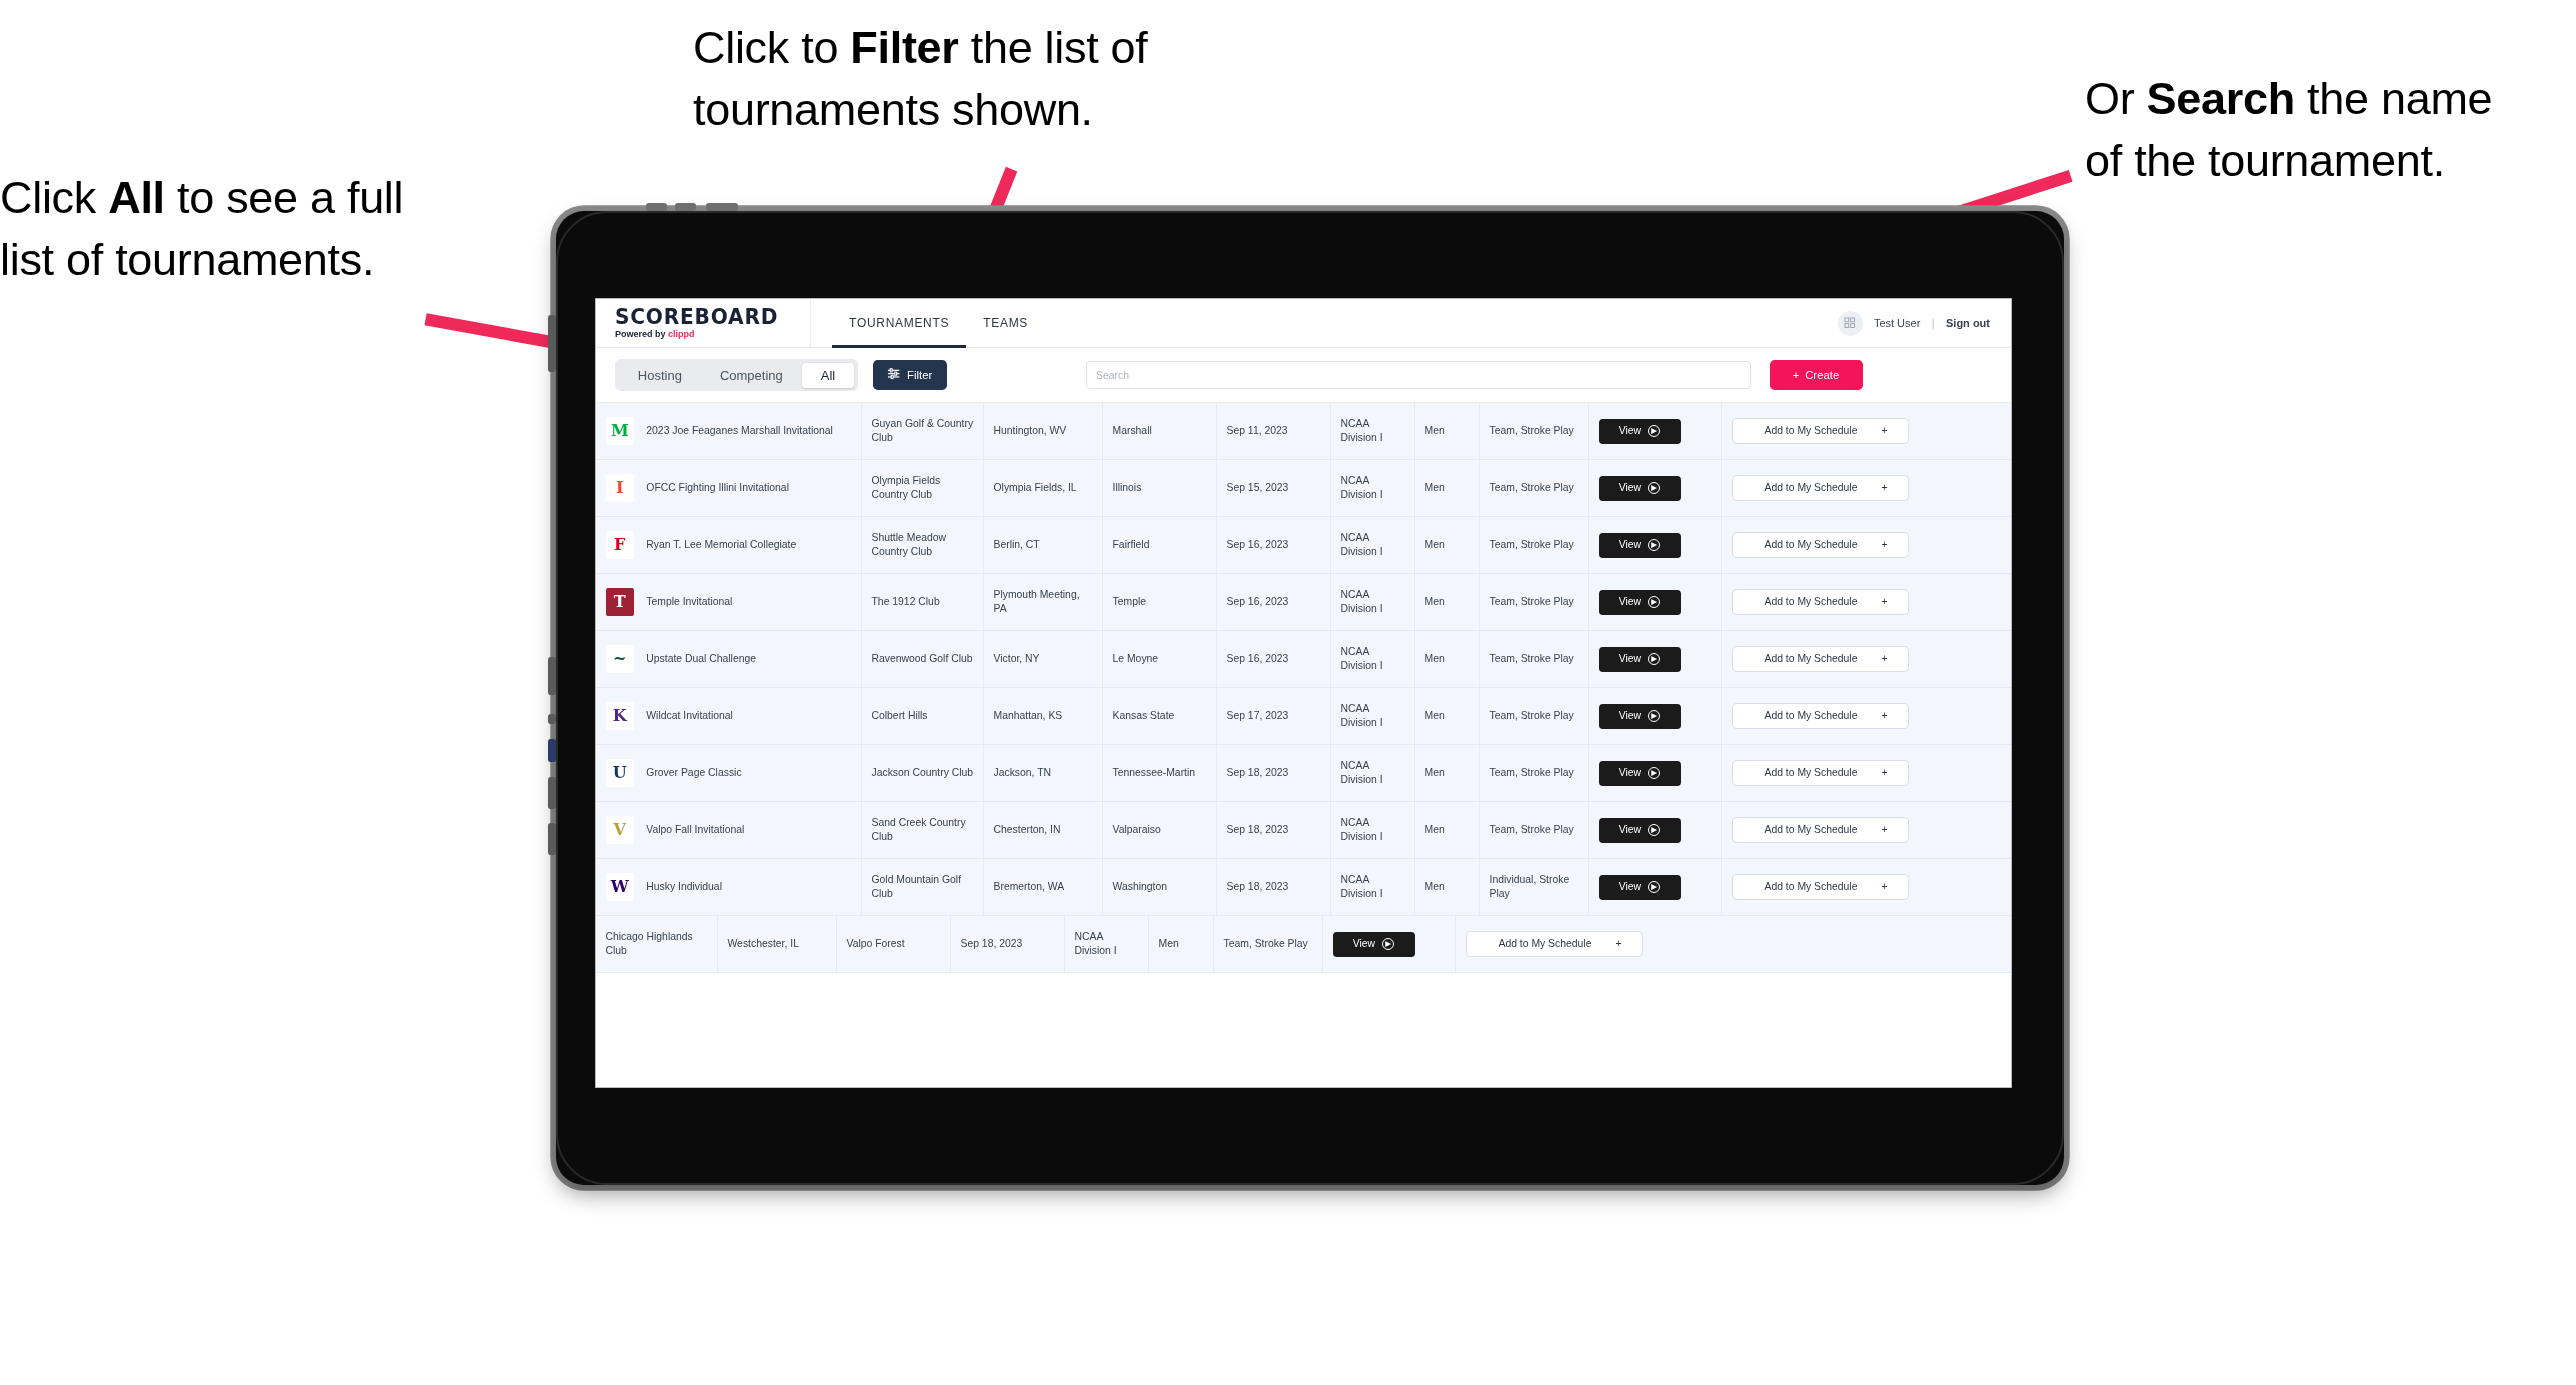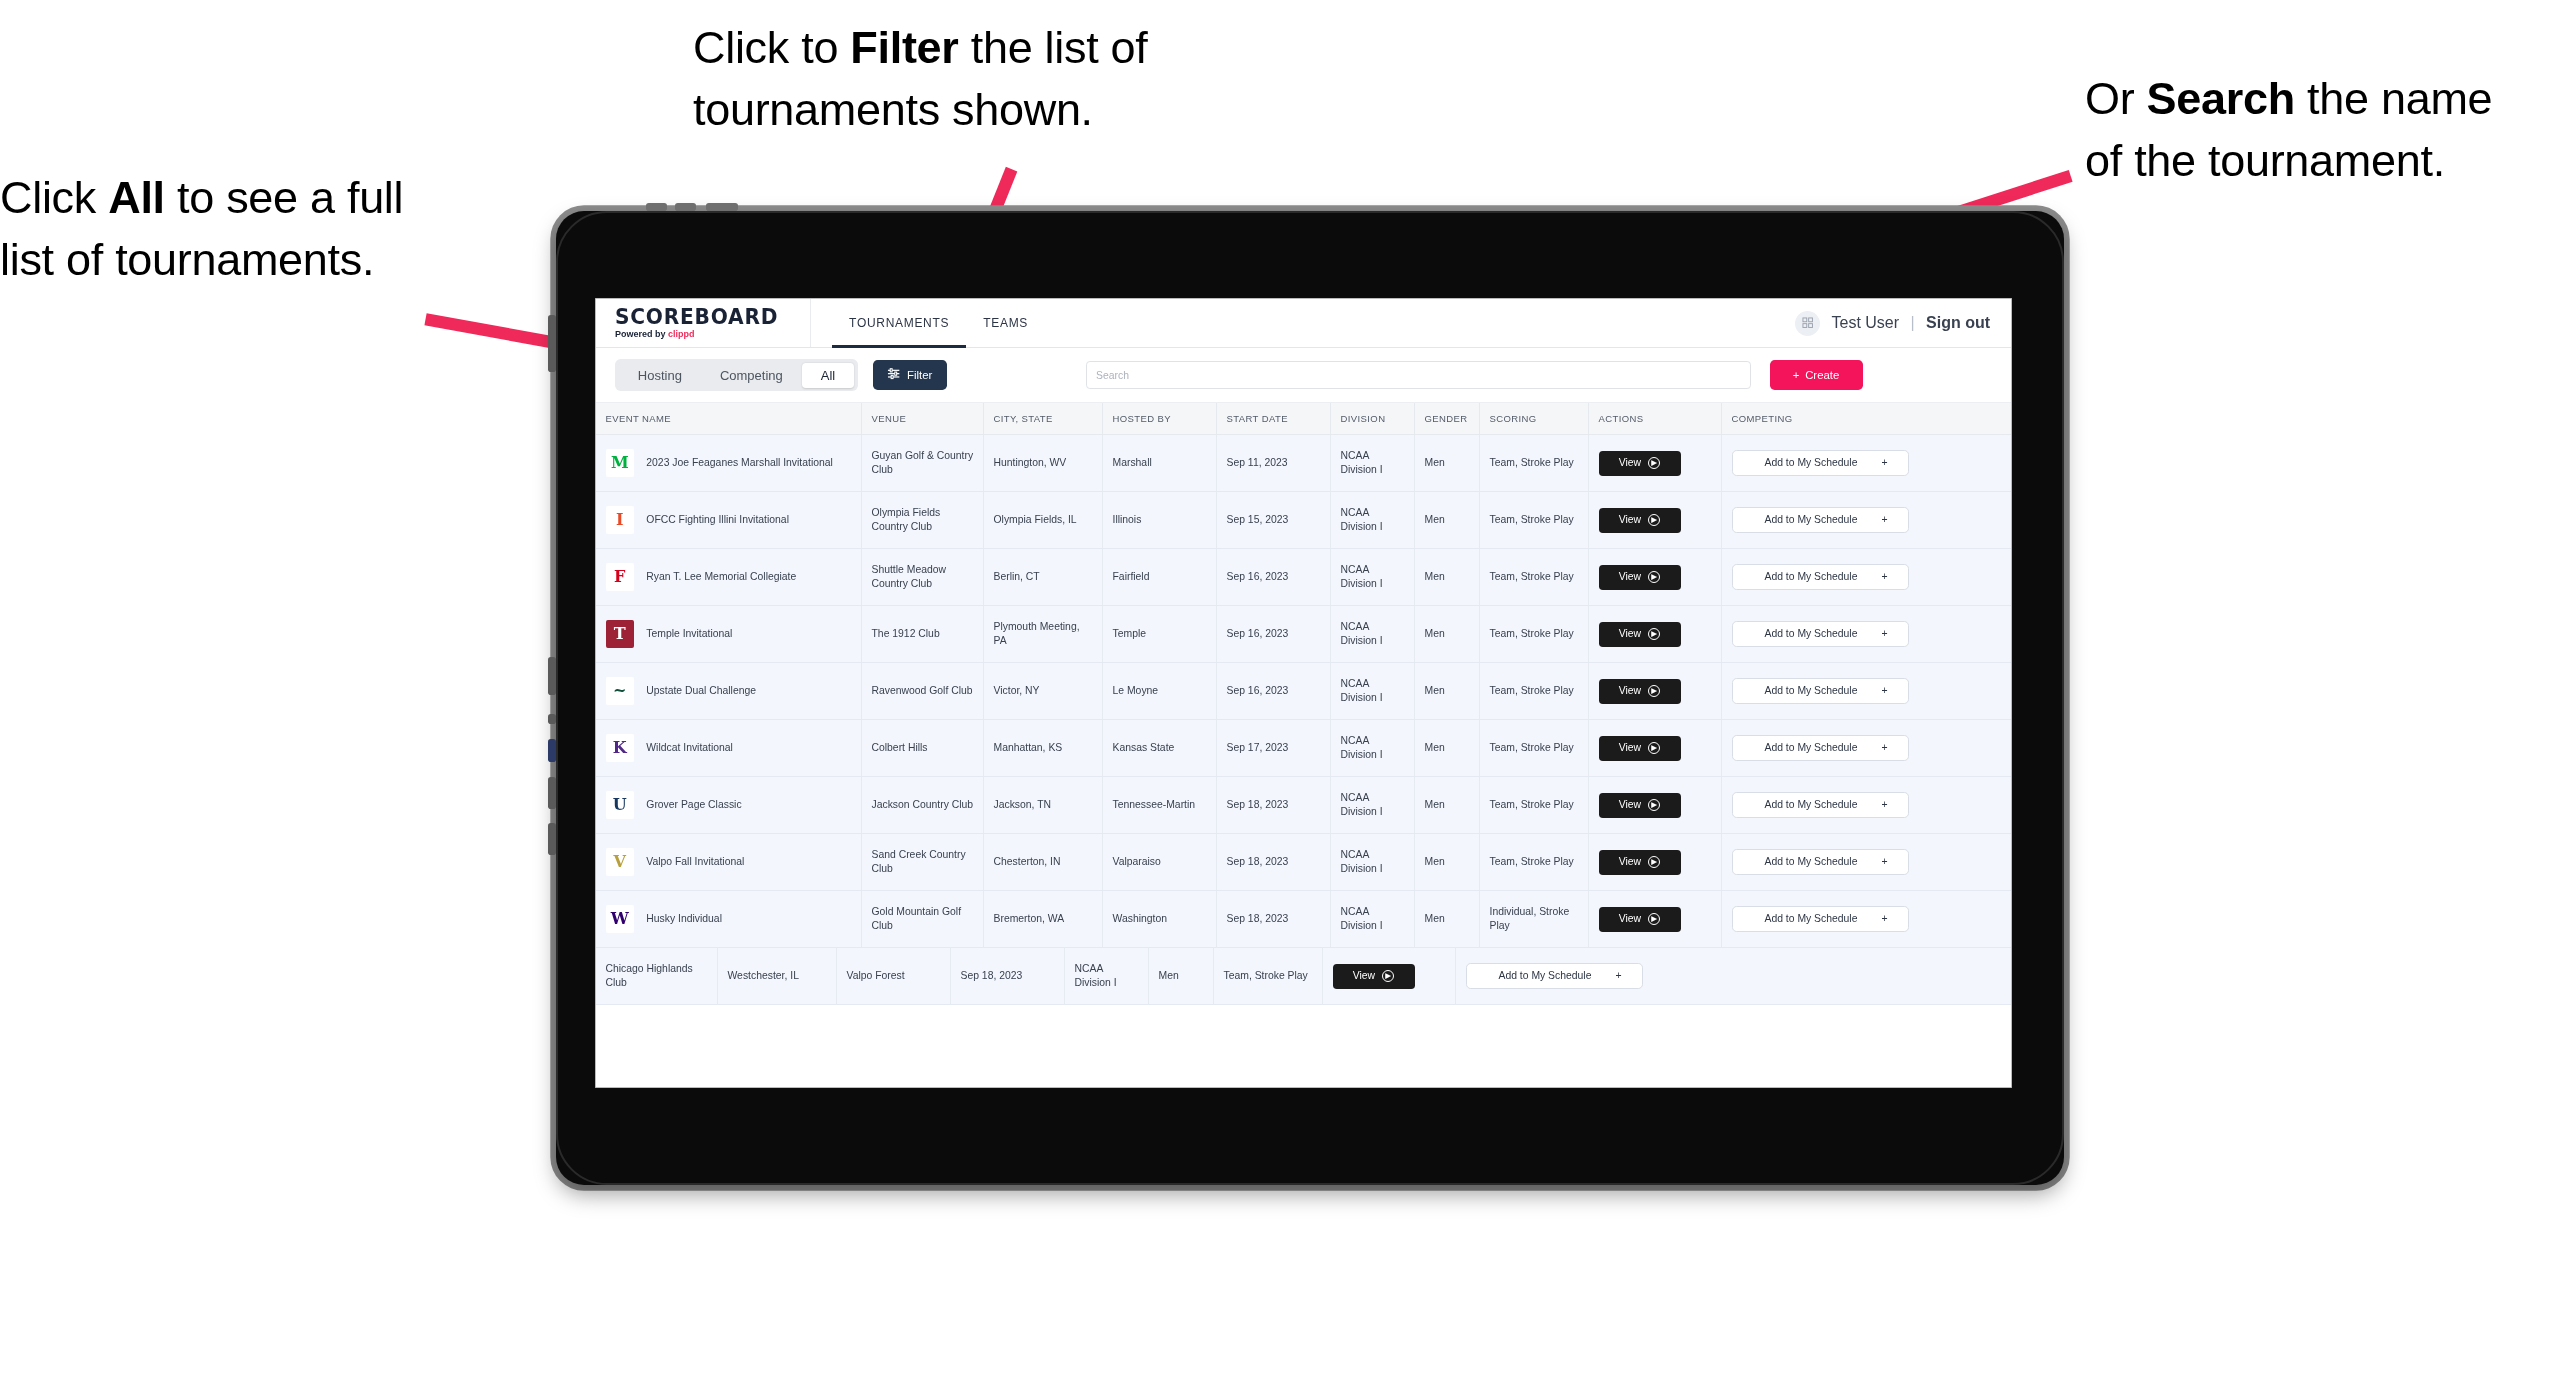--- a/index.html
+++ b/index.html
@@ -113,21 +113,21 @@
     cursor: pointer;
   }
   .navtab.active::after {
     content:"";
     position:absolute; left:0; right:0; bottom:-0.9px;
     height:2.8px; background:#1d2b40;
   }
   #userbox {
     margin-left:auto; display:flex; align-items:center; gap:11.4px;
     padding-right: 21px;
-    font-size: 16px; color:#3a4252;
+    font-size: 11px; color:#3a4252;
   }
   #avatar {
     width: 25px; height: 25px; border-radius: 50%;
     background:#eceff3; display:flex; align-items:center; justify-content:center;
     color:#9aa2af; font-size: 10.4px;
   }
   .divider-pipe { color:#b9bfc9; }
   .userlink { cursor:pointer;font-weight:bold; }
 
   
@@ -350,32 +350,20 @@
           <input id="search-input" type="text" placeholder="Search" style="">
         </div>
 
         <div id="create-btn">
           <span>+</span>
           <span>Create</span>
         </div>
       </div>
 
       <div id="table">
-        <div class="thead">
-          <div class="th c-event">EVENT NAME</div>
-          <div class="th c-venue">VENUE</div>
-          <div class="th c-city">CITY, STATE</div>
-          <div class="th c-host">HOSTED BY</div>
-          <div class="th c-date">START DATE</div>
-          <div class="th c-div">DIVISION</div>
-          <div class="th c-gender">GENDER</div>
-          <div class="th c-scoring">SCORING</div>
-          <div class="th c-actions">ACTIONS</div>
-          <div class="th c-compete">COMPETING</div>
-        </div>
         <div id="tbody">
             <div class="trow">
               <div class="td c-event evt-cell">
                 <span class="logo" style="background:#ffffff;color:#00b140">M</span>
                 <span>2023 Joe Feaganes Marshall Invitational</span>
               </div>
               <div class="td c-venue">Guyan Golf &amp; Country Club</div>
               <div class="td c-city">Huntington, WV</div>
               <div class="td c-host">Marshall</div>
               <div class="td c-date">Sep 11, 2023</div>

